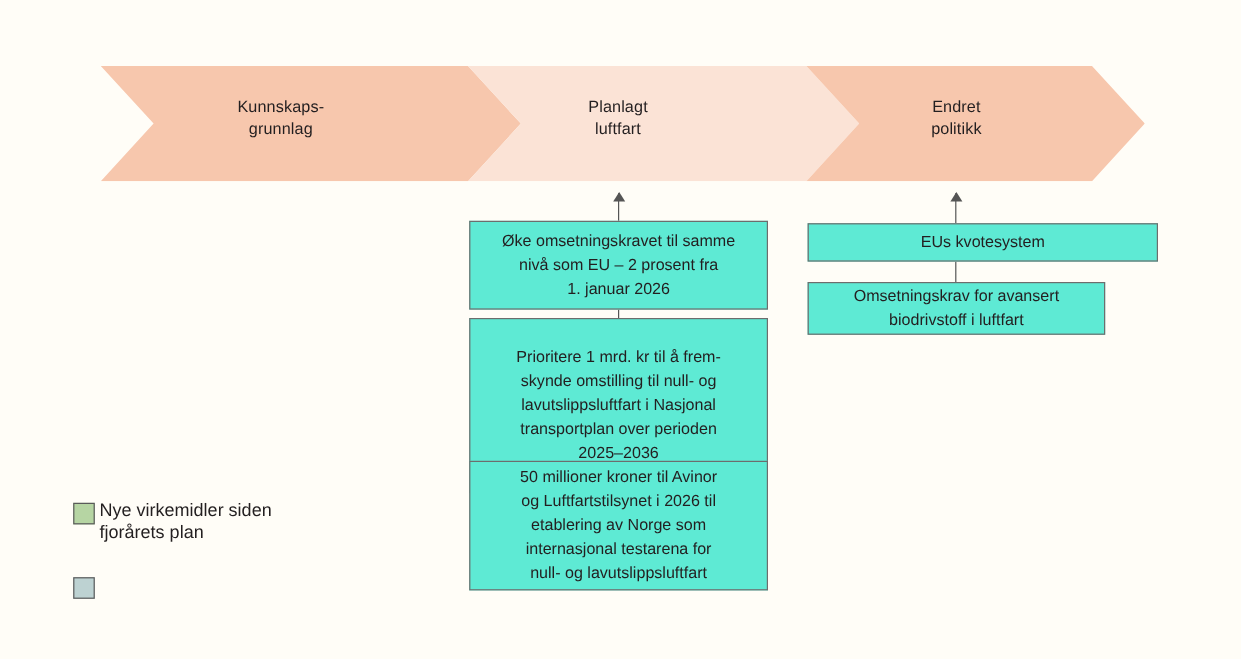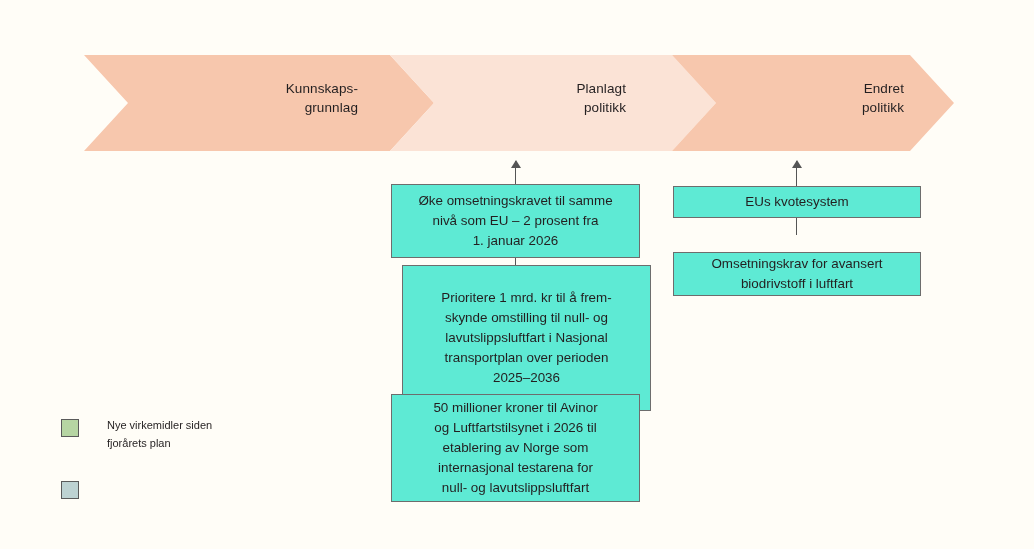--- a/index.html
+++ b/index.html
@@ -28,21 +28,21 @@
     width: 870px;
     height: 96px;
   }
   #banner svg {
     display: block;
     width: 870px;
     height: 96px;
   }
   .stage-label {
     position: absolute;
-    text-align: right;
+    text-align: center;
     font-size: 13.5px;
     line-height: 19px;
     color: #231f20;
     white-space: pre-line;
     letter-spacing: .1px;
   }
   #label-0 { left: 110px; top: 79px; width: 248px; }
   #label-1 { left: 404px; top: 79px; width: 222px; }
   #label-2 { left: 690px; top: 79px; width: 214px; }
 
@@ -58,25 +58,25 @@
     text-align: center;
     font-size: 13.4px;
     line-height: 20px;
     color: #231f20;
     white-space: pre-line;
     padding: 2px 8px;
   }
 
   
   #box-m0 { left: 391px; top: 184px; width: 249px; height: 74px; }
-  #box-m1 { left: 402px; top: 265px; width: 249px; height: 146px; }
-  #box-m2 { left: 391px; top: 394px; width: 249px; height: 108px; }
+  #box-m1 { left: 391px; top: 265px; width: 249px; height: 146px; }
+  #box-m2 { left: 391px; top: 384px; width: 249px; height: 108px; }
   
-  #box-r0 { left: 673px; top: 186px; width: 248px; height: 32px; }
-  #box-r1 { left: 673px; top: 252px; width: 248px; height: 44px; }
+  #box-r0 { left: 673px; top: 186px; width: 292px; height: 32px; }
+  #box-r1 { left: 673px; top: 235px; width: 248px; height: 44px; }
 
   
   .connector {
     position: absolute;
     background: #555555;
   }
   .v-line { width: 1px; }
   .arrow-stem-m { left: 515px; top: 161px; height: 23px; }
   .arrow-stem-r { left: 796px; top: 161px; height: 25px; }
   .link-m0-m1 { left: 515px; top: 258px; height: 7px; }
@@ -107,22 +107,22 @@
   }
   .legend-swatch {
     box-sizing: border-box;
     width: 18px;
     height: 18px;
     border: 1px solid #5a5a5a;
     flex: 0 0 auto;
     margin-top: 2px;
   }
   .legend-text {
-    margin-left: 28px;
-    font-size: 11px;
+    margin-left: 4px;
+    font-size: 15px;
     line-height: 17.5px;
     color: #231f20;
     white-space: pre-line;
   }
 </style>
 </head>
 <body>
 
 <div id="stage">
 
@@ -130,21 +130,21 @@
     <svg viewBox="0 0 870 96" xmlns="http://www.w3.org/2000/svg">
       <polygon points="0,0 306,0 350,48 306,96 0,96 44,48" fill="#f7c7ad"></polygon>
       <polygon points="306,0 588,0 632,48 588,96 306,96 350,48" fill="#fbe3d6"></polygon>
       <polygon points="588,0 826,0 870,48 826,96 588,96 632,48" fill="#f7c7ad"></polygon>
     </svg>
   </div>
 
   <div class="stage-label" id="label-0">Kunnskaps-
 grunnlag</div>
   <div class="stage-label" id="label-1">Planlagt
-politikk</div>
+luftfart</div>
   <div class="stage-label" id="label-2">Endret
 politikk</div>
 
   <div class="arrowhead" id="head-m"></div>
   <div class="connector v-line arrow-stem-m"></div>
   <div class="connector v-line link-m0-m1"></div>
   <div class="connector v-line link-m1-m2"></div>
 
   <div class="arrowhead" id="head-r"></div>
   <div class="connector v-line arrow-stem-r"></div>

